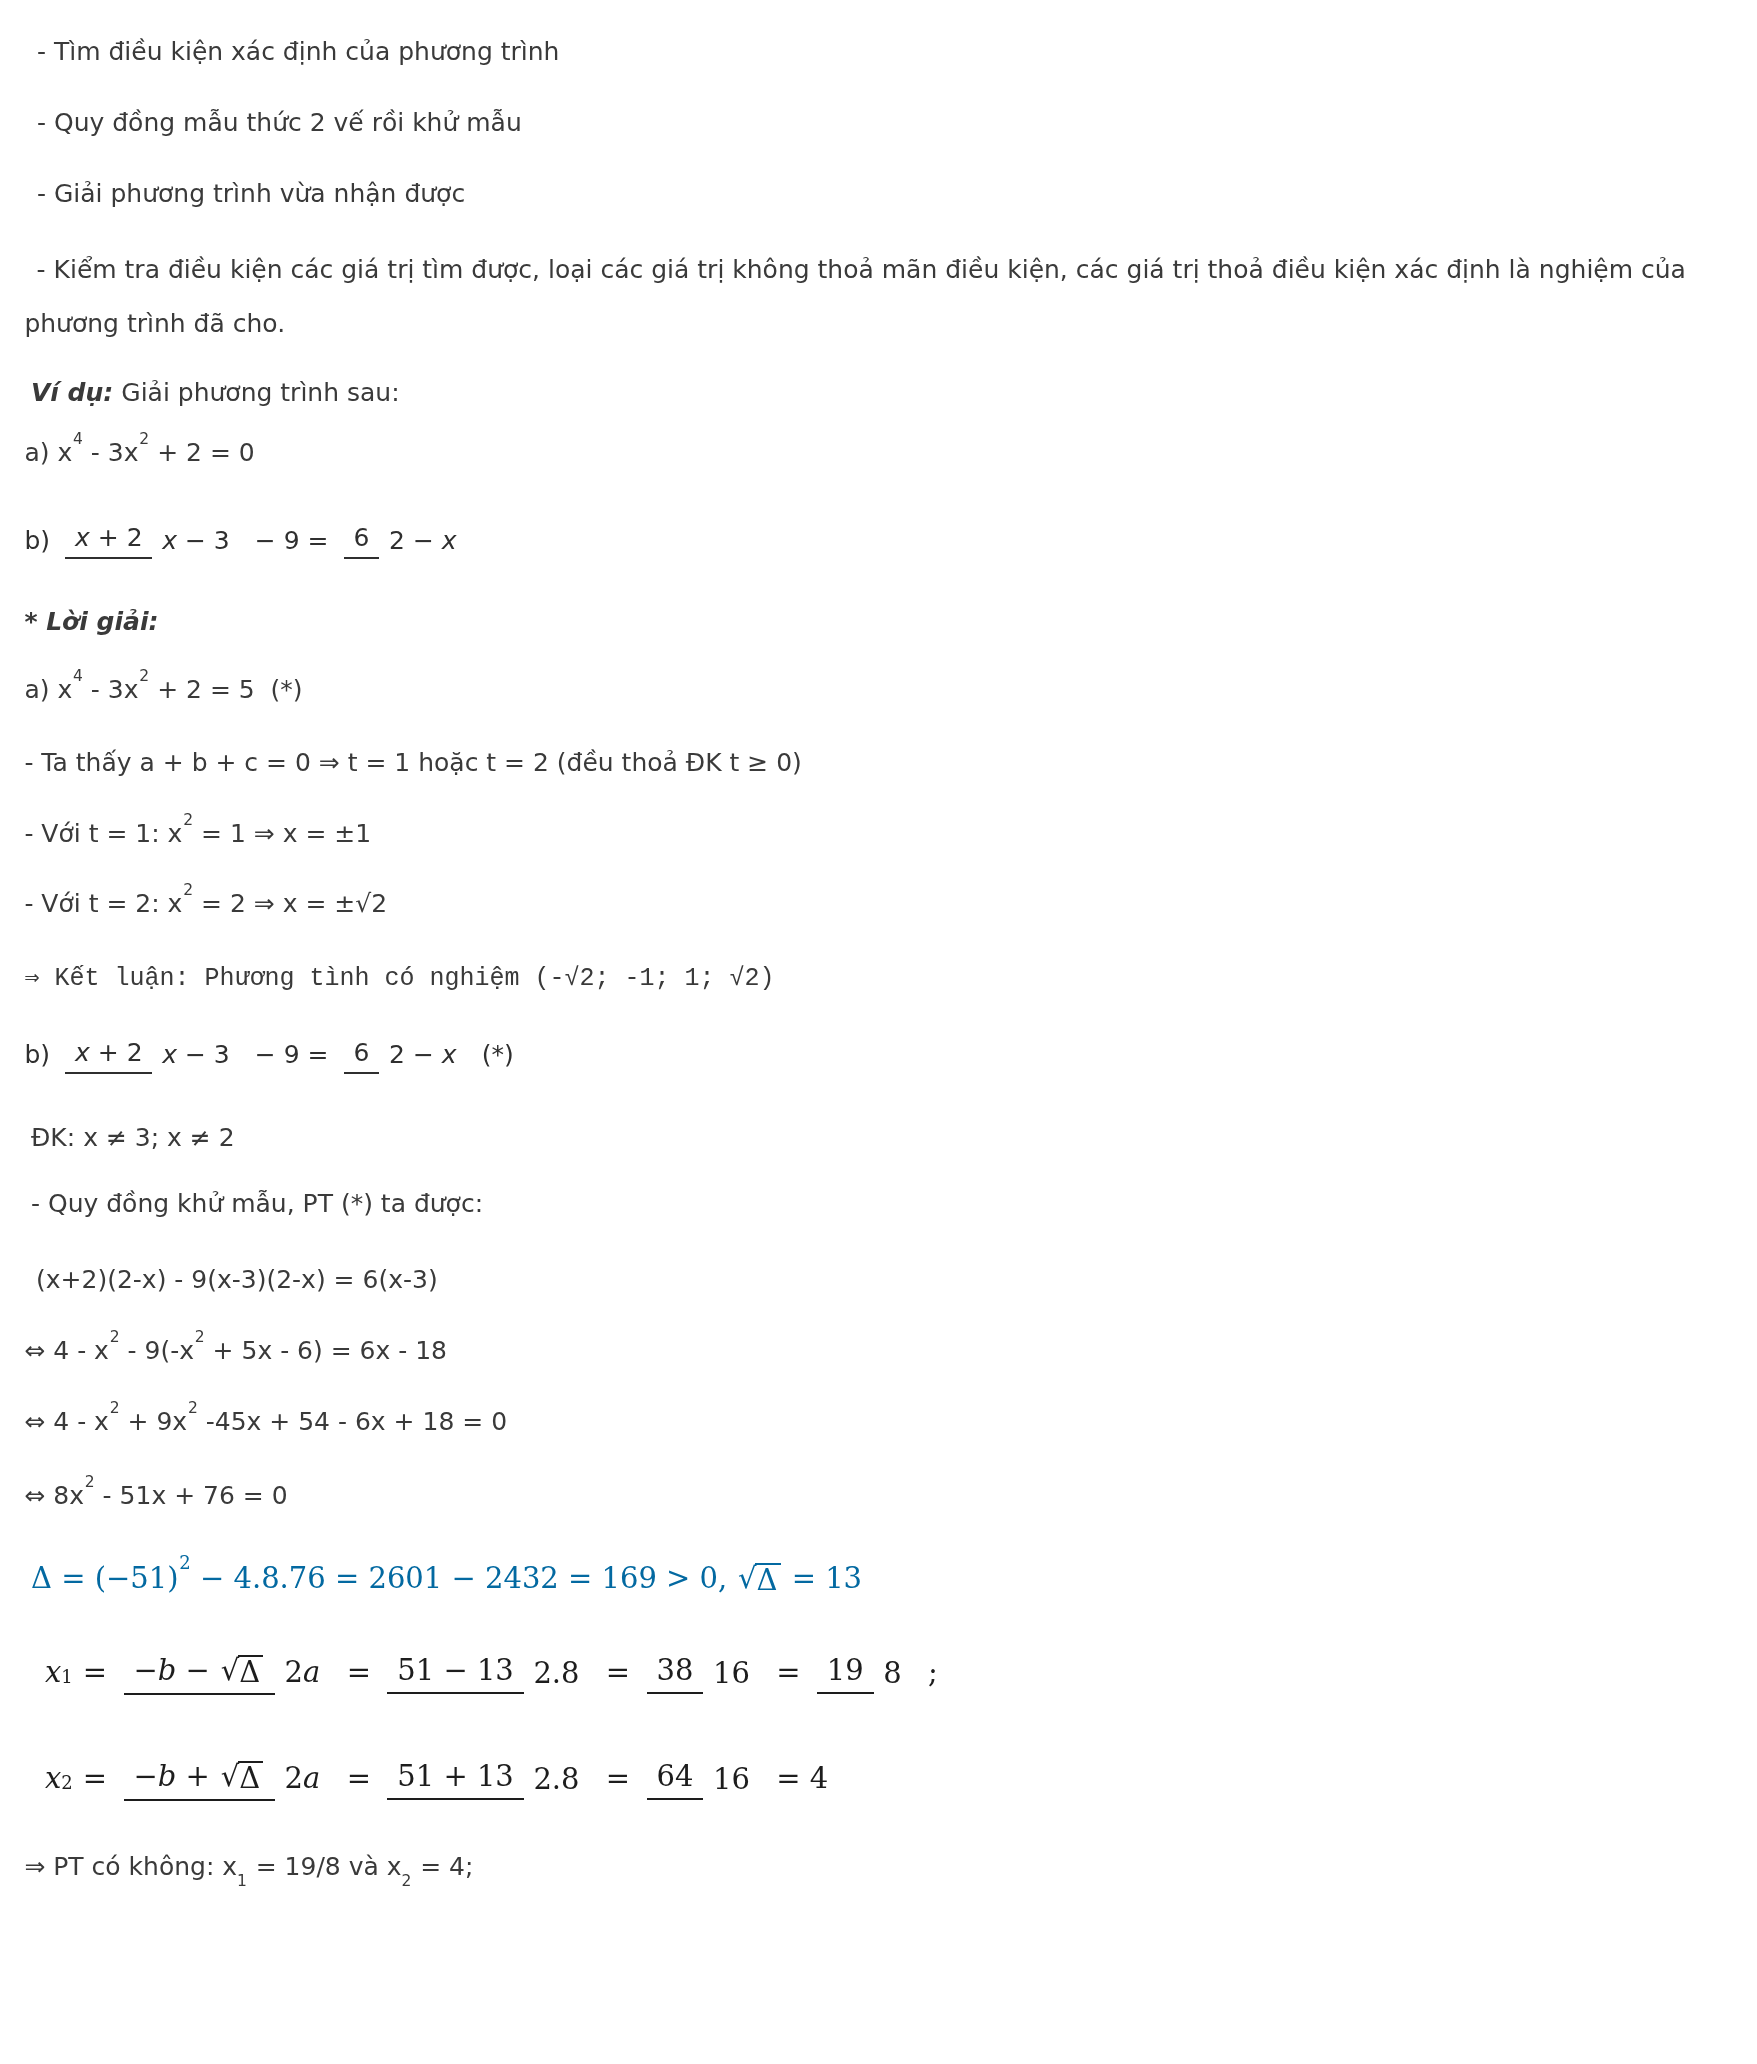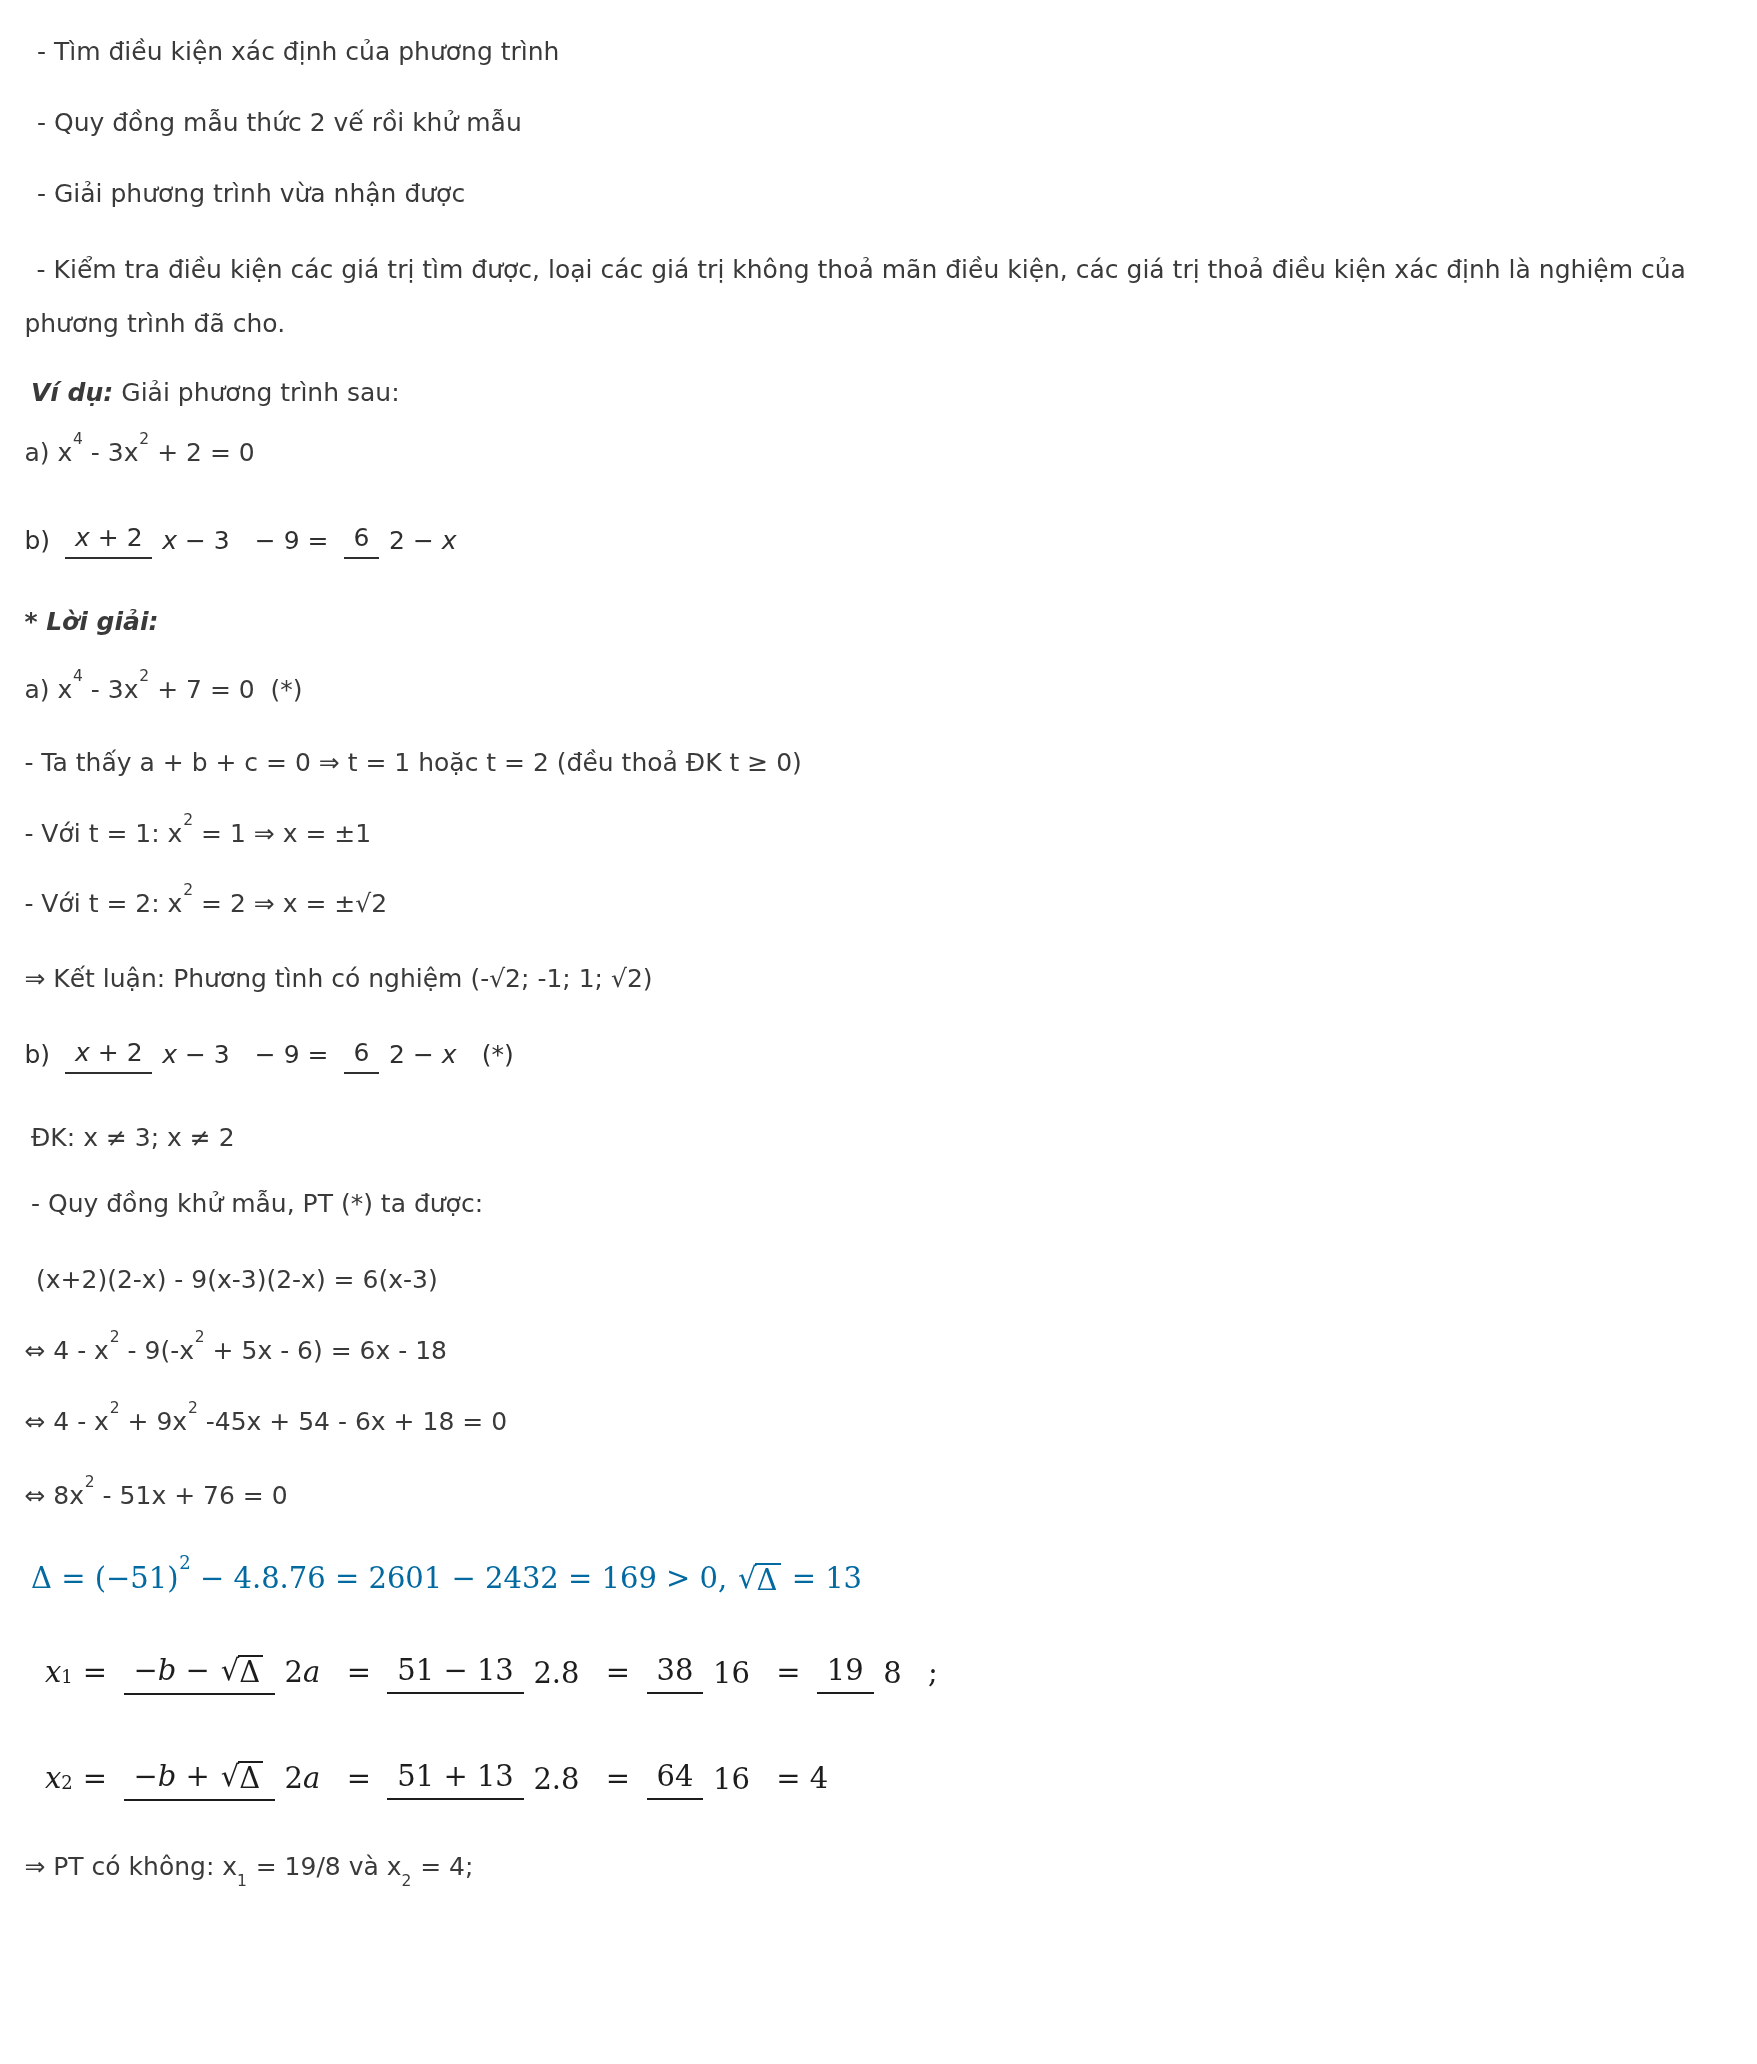--- a/index.html
+++ b/index.html
@@ -37,25 +37,25 @@
 
 <main>
     <div class="line s-body ind-c" style="margin-bottom: 38px;"><span class="t">- Tìm điều kiện xác định của phương trình</span></div>
     <div class="line s-body ind-c" style="margin-bottom: 38px;"><span class="t">- Quy đồng mẫu thức 2 vế rồi khử mẫu</span></div>
     <div class="line s-body ind-c" style="margin-bottom: 33px;"><span class="t">- Giải phương trình vừa nhận được</span></div>
     <div class="line s-wrap ind-a" style="margin-bottom: 25px;"><span class="t">- Kiểm tra điều kiện các giá trị tìm được, loại các giá trị không thoả mãn điều kiện, các giá trị thoả điều kiện xác định là nghiệm của phương trình đã cho.</span></div>
     <div class="line s-body ind-b" style="margin-bottom: 27px;"><span class="bi">Ví dụ:</span><span class="t"> Giải phương trình sau:</span></div>
     <div class="line s-body ind-a" style="margin-bottom: 32px;"><span class="t">a) x</span><sup class="sup">4</sup><span class="t"> - 3x</span><sup class="sup">2</sup><span class="t"> + 2 = 0</span></div>
     <div class="line s-fsans ind-a" style="margin-bottom: 26px;"><span class="t">b) </span><span class="frac"><span class="num"><span class="v">x</span><span class="t"> + 2</span></span><span class="den"><span class="v">x</span><span class="t"> − 3</span></span></span><span class="t"> − 9 = </span><span class="frac"><span class="num"><span class="t">6</span></span><span class="den"><span class="t">2 − </span><span class="v">x</span></span></span></div>
     <div class="line s-body ind-a" style="margin-bottom: 35px;"><span class="bi">* Lời giải:</span></div>
-    <div class="line s-body ind-a" style="margin-bottom: 40px;"><span class="t">a) x</span><sup class="sup">4</sup><span class="t"> - 3x</span><sup class="sup">2</sup><span class="t"> + 7 = 0  (*)</span></div>
+    <div class="line s-body ind-a" style="margin-bottom: 40px;"><span class="t">a) x</span><sup class="sup">4</sup><span class="t"> - 3x</span><sup class="sup">2</sup><span class="t"> + 2 = 5  (*)</span></div>
     <div class="line s-body ind-a" style="margin-bottom: 38px;"><span class="t">- Ta thấy a + b + c = 0 ⇒ t = 1 hoặc t = 2 (đều thoả ĐK t ≥ 0)</span></div>
     <div class="line s-body ind-a" style="margin-bottom: 37px;"><span class="t">- Với t = 1: x</span><sup class="sup">2</sup><span class="t"> = 1 ⇒ x = ±1</span></div>
     <div class="line s-body ind-a" style="margin-bottom: 42px;"><span class="t">- Với t = 2: x</span><sup class="sup">2</sup><span class="t"> = 2 ⇒ x = ±√2</span></div>
-    <div class="line s-body ind-a" style="margin-bottom: 20.4px;"><span class="t">⇒ Kết luận: Phương tình có nghiệm (-√2; -1; 1; √2)</span></div>
+    <div class="line s-body ind-a" style="margin-bottom: 20.4px; font-family: Liberation Mono, monospace;"><span class="t">⇒ Kết luận: Phương tình có nghiệm (-√2; -1; 1; √2)</span></div>
     <div class="line s-fsans ind-a" style="margin-bottom: 28px;"><span class="t">b) </span><span class="frac"><span class="num"><span class="v">x</span><span class="t"> + 2</span></span><span class="den"><span class="v">x</span><span class="t"> − 3</span></span></span><span class="t"> − 9 = </span><span class="frac"><span class="num"><span class="t">6</span></span><span class="den"><span class="t">2 − </span><span class="v">x</span></span></span><span class="t"> (*)</span></div>
     <div class="line s-body ind-b" style="margin-bottom: 33px;"><span class="t">ĐK: x ≠ 3; x ≠ 2</span></div>
     <div class="line s-body ind-b" style="margin-bottom: 43px;"><span class="t">- Quy đồng khử mẫu, PT (*) ta được:</span></div>
     <div class="line s-body ind-b" style="margin-bottom: 38px; padding-left: 36px;"><span class="t">(x+2)(2-x) - 9(x-3)(2-x) = 6(x-3)</span></div>
     <div class="line s-body ind-a" style="margin-bottom: 38px;"><span class="t">⇔ 4 - x</span><sup class="sup">2</sup><span class="t"> - 9(-x</span><sup class="sup">2</sup><span class="t"> + 5x - 6) = 6x - 18</span></div>
     <div class="line s-body ind-a" style="margin-bottom: 41px;"><span class="t">⇔ 4 - x</span><sup class="sup">2</sup><span class="t"> + 9x</span><sup class="sup">2</sup><span class="t"> -45x + 54 - 6x + 18 = 0</span></div>
     <div class="line s-body ind-a" style="margin-bottom: 43px;"><span class="t">⇔ 8x</span><sup class="sup">2</sup><span class="t"> - 51x + 76 = 0</span></div>
     <div class="line s-serifline ind-b" style="margin-bottom: 27px;"><span class="t">Δ = (−51)</span><sup class="sup">2</sup><span class="t"> − 4.8.76 = 2601 − 2432 = 169 &gt; 0, </span><span class="sqrt"><span class="rad">√</span><span class="radicand"><span class="t">Δ</span></span></span><span class="t"> = 13</span></div>
     <div class="line s-fserif ind-d" style="margin-bottom: 18px;"><span class="v">x</span><sub class="sub">1</sub><span class="t"> = </span><span class="frac"><span class="num"><span class="t">−</span><span class="v">b</span><span class="t"> − </span><span class="sqrt"><span class="rad">√</span><span class="radicand"><span class="t">Δ</span></span></span></span><span class="den"><span class="t">2</span><span class="v">a</span></span></span><span class="t"> = </span><span class="frac"><span class="num"><span class="t">51 − 13</span></span><span class="den"><span class="t">2.8</span></span></span><span class="t"> = </span><span class="frac"><span class="num"><span class="t">38</span></span><span class="den"><span class="t">16</span></span></span><span class="t"> = </span><span class="frac"><span class="num"><span class="t">19</span></span><span class="den"><span class="t">8</span></span></span><span class="t"> ;</span></div>
     <div class="line s-fserif ind-d" style="margin-bottom: 28px;"><span class="v">x</span><sub class="sub">2</sub><span class="t"> = </span><span class="frac"><span class="num"><span class="t">−</span><span class="v">b</span><span class="t"> + </span><span class="sqrt"><span class="rad">√</span><span class="radicand"><span class="t">Δ</span></span></span></span><span class="den"><span class="t">2</span><span class="v">a</span></span></span><span class="t"> = </span><span class="frac"><span class="num"><span class="t">51 + 13</span></span><span class="den"><span class="t">2.8</span></span></span><span class="t"> = </span><span class="frac"><span class="num"><span class="t">64</span></span><span class="den"><span class="t">16</span></span></span><span class="t"> = 4</span></div>

